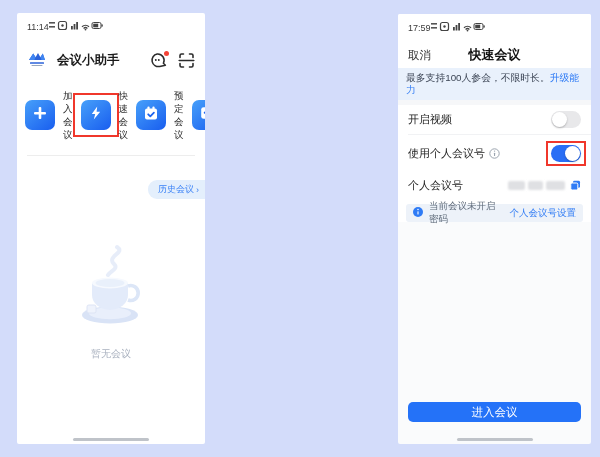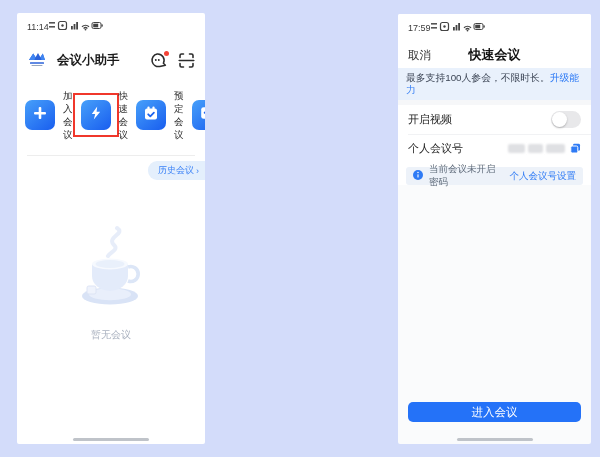--- a/index.html
+++ b/index.html
@@ -62,21 +62,21 @@
   .tile-wrap { padding:5px 6px; border:2px solid transparent; }
   .tile-wrap.hl { border-color:#f0372b; }
   .tile {
     width:30px; height:30px; border-radius:7px;
     background:linear-gradient(140deg,#47a0fa 0%,#1d64f0 90%);
     display:flex; align-items:center; justify-content:center;
     cursor:pointer;
   }
   .tile-label { margin-top:3px; font-size:9.5px; color:#2b2b2b; }
   .lp-divider { height:1px; background:#ededed; margin:13px 10px 0 10px; }
-  .history-row { display:flex; justify-content:flex-end; margin-top:5px; }
+  .history-row { display:flex; justify-content:flex-end; margin-top:24px; }
   .history-badge {
     background:#e4effc; color:#3b82f6; font-size:9px;
     padding:3px 6px 3px 10px; border-radius:9px 0 0 9px;
     display:flex; align-items:center; gap:2px; cursor:pointer;
   }
   .empty-wrap { margin-top:42px; text-align:center; }
   .empty-text { margin-top:10px; font-size:10px; color:#a9b1bf; }
 
   
   .rp-white { background:#fff; }
@@ -307,20 +307,36 @@
     <div class="rp-row row-video">
       <span>开启视频</span>
       <span class="grow"></span>
       <span class="toggle off">
           <span class="knob"></span>
         </span>
     </div>
 
     <div class="row-sep"></div>
 
+    <div class="rp-row row-personal">
+      <span>使用个人会议号</span>
+      <span class="info-icon">
+        <svg width="11" height="11" viewBox="0 0 11 11">
+          <circle cx="5.5" cy="5.5" r="4.7" fill="none" stroke="#9aa3ae" stroke-width="1"></circle>
+          <rect x="5" y="4.7" width="1.1" height="3.2" rx="0.5" fill="#9aa3ae"></rect>
+          <circle cx="5.55" cy="3.1" r="0.7" fill="#9aa3ae"></circle>
+        </svg>
+      </span>
+      <span class="grow"></span>
+      <span class="tg-box red-box">
+        <span class="toggle on">
+            <span class="knob"></span>
+          </span>
+      </span>
+    </div>
 
     <div class="rp-row row-number">
       <span>个人会议号</span>
       <span class="grow"></span>
       <span class="masked">
         <i class="m1"></i>
           <i class="m2"></i>
           <i class="m3"></i>
       </span>
       <span class="copy-icon">

